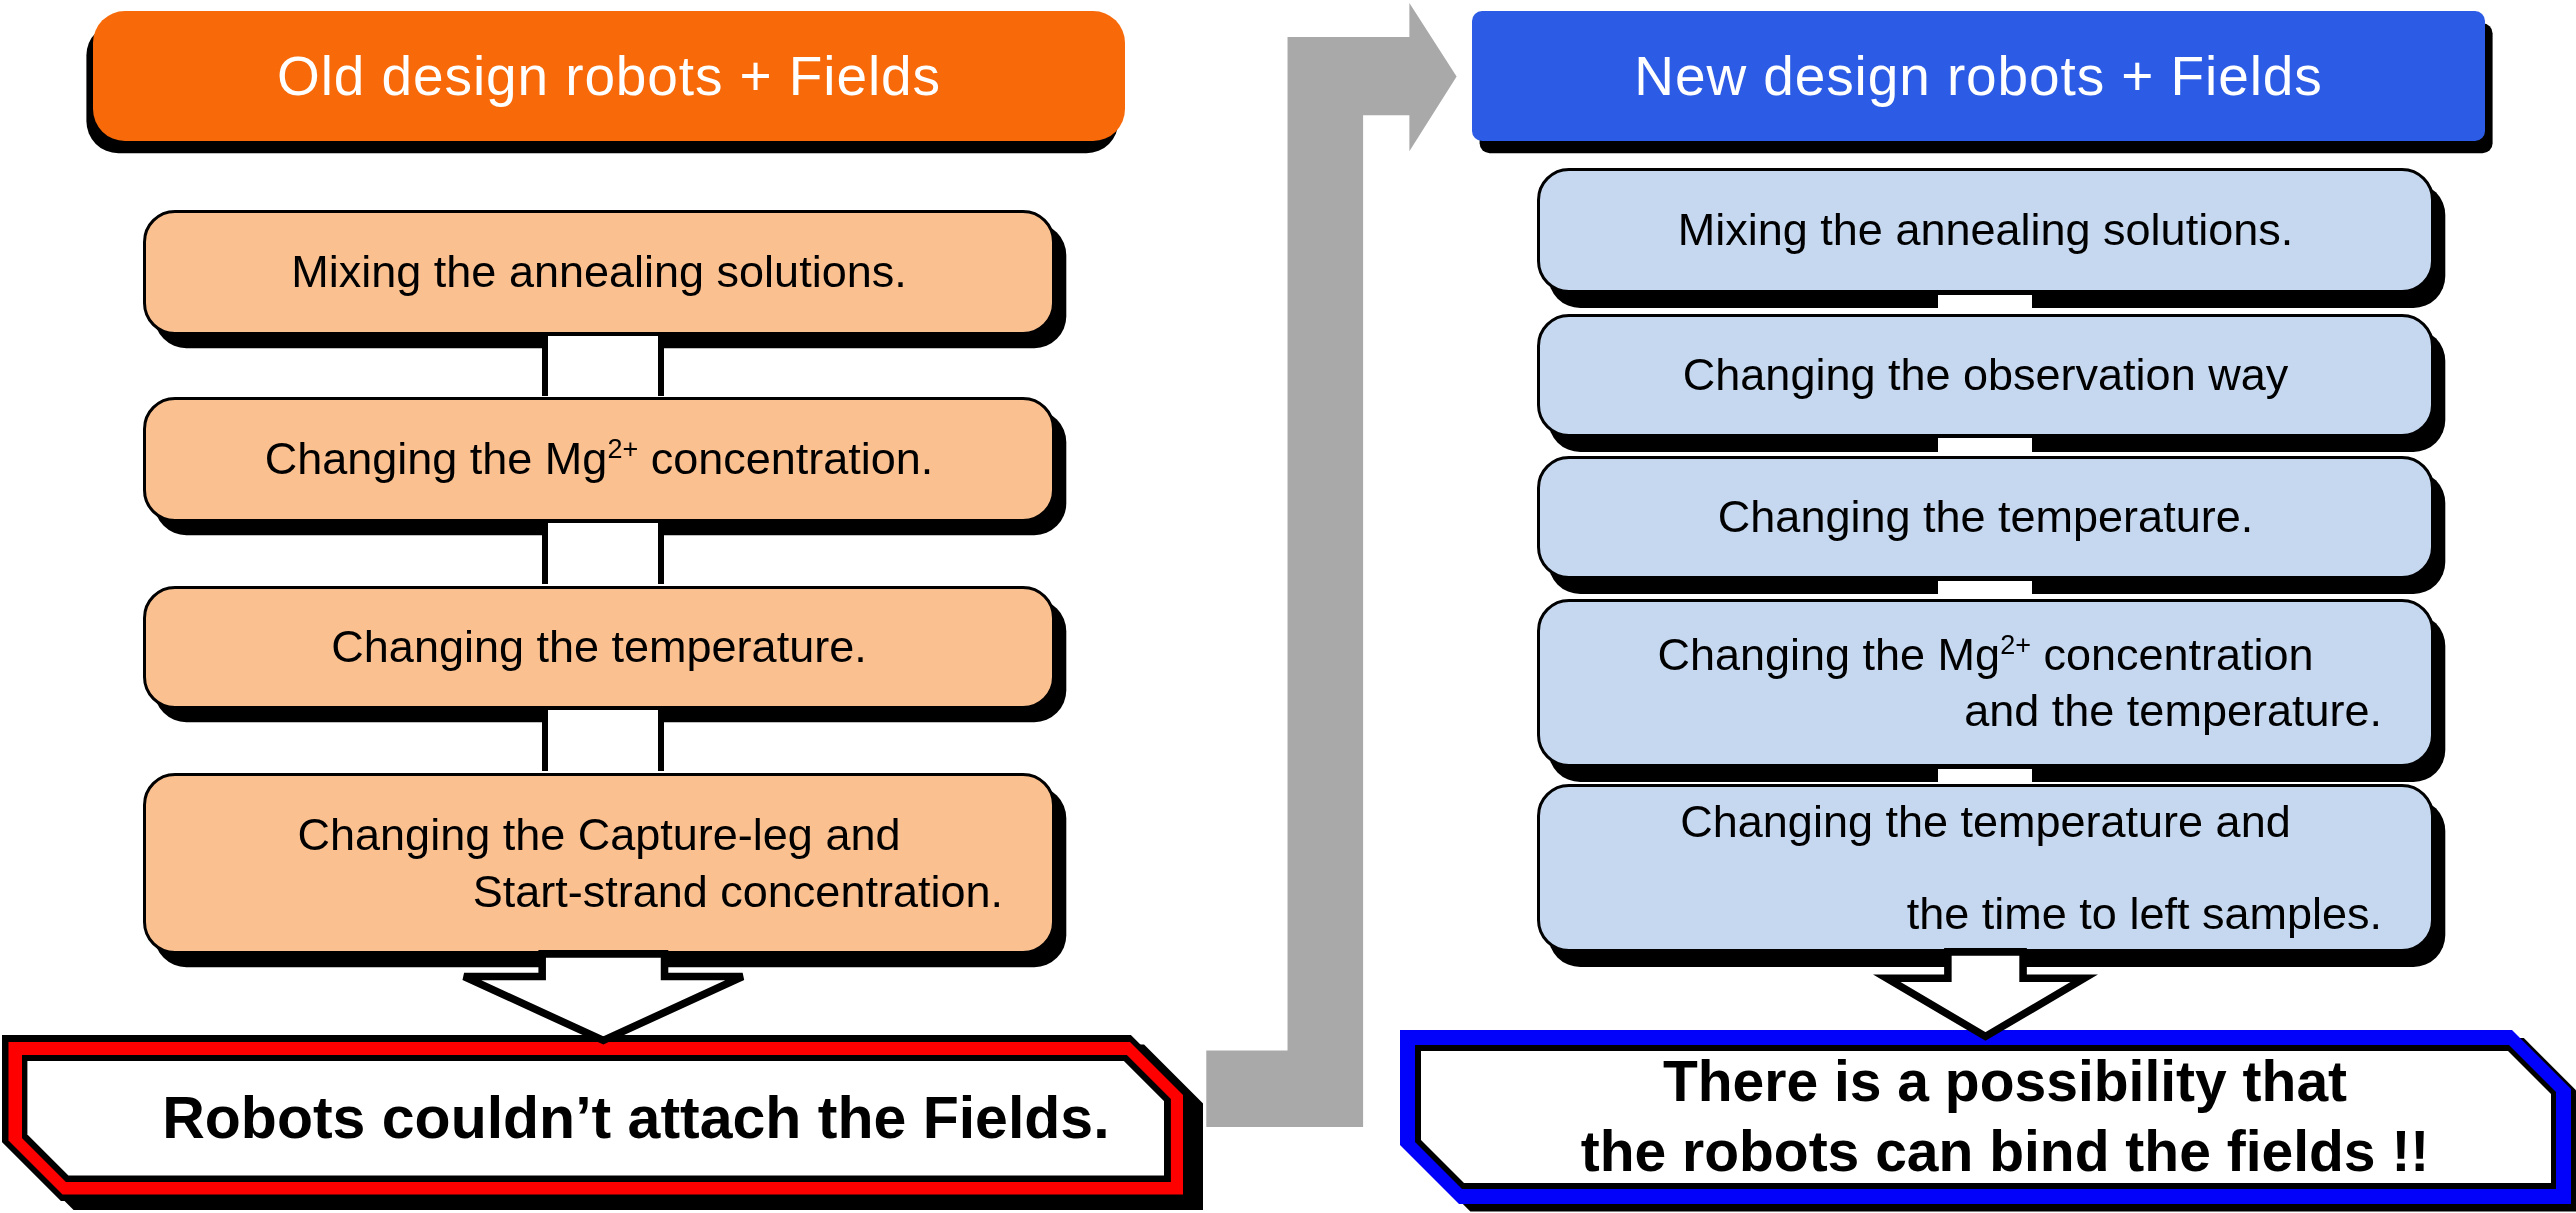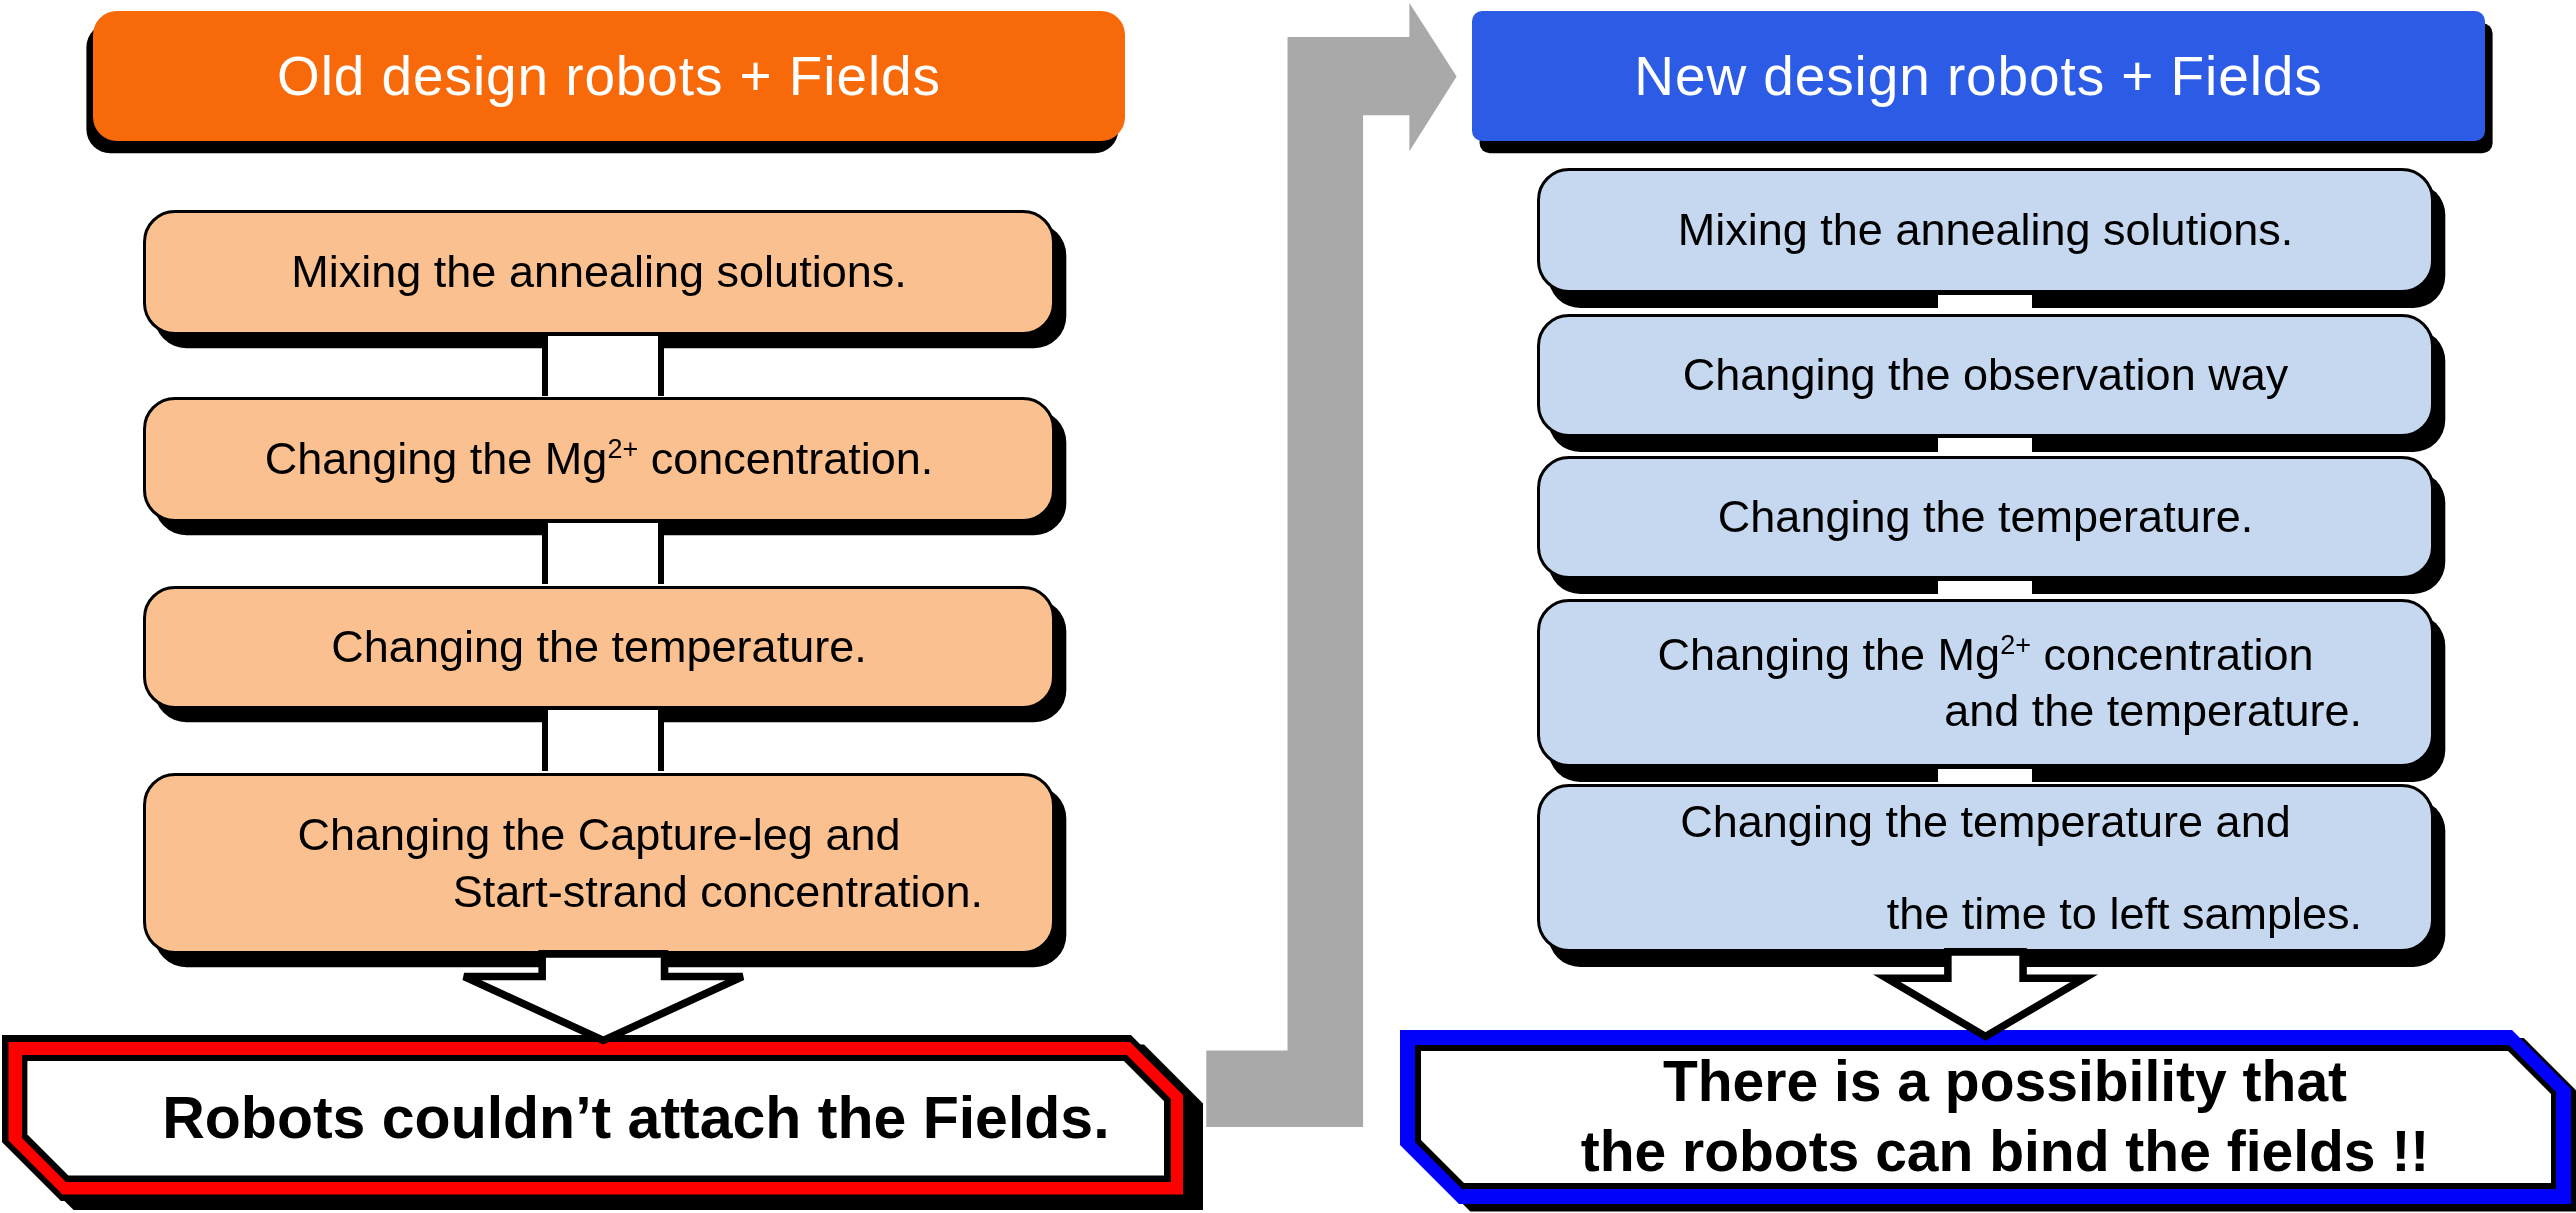--- a/index.html
+++ b/index.html
@@ -7,33 +7,33 @@
     position:relative;width:2576px;height:1214px;background:#fff;overflow:hidden;
     font-family:"Liberation Sans","DejaVu Sans",sans-serif;color:#000;
   }
   svg{position:absolute;left:0;top:0;}
 
   
   .hdr{
     position:absolute;display:flex;align-items:center;justify-content:center;
     border-radius:32px;color:#fff;font-size:55px;letter-spacing:0.9px;
   }
-  .hdr-left{left:93px;top:11.3px;width:1032px;height:130px;background:var(--orange,#f76909);box-shadow:-6.6px 12.3px 0 #000;border-radius:24px;}
+  .hdr-left{left:93px;top:11.3px;width:1032px;height:130px;background:var(--orange,#f76909);box-shadow:-6.6px 12.3px 0 #000;}
   .hdr-right{left:1472px;top:11.3px;width:1013px;height:130px;background:var(--blue,#2c5ce5);box-shadow:7.6px 12.3px 0 #000;border-radius:10px;}
 
   
   .step{
     position:absolute;box-sizing:border-box;border:3.8px solid #000;border-radius:32px;
     display:flex;flex-direction:column;align-items:center;justify-content:center;
     font-size:45px;z-index:2;text-align:center;line-height:1.25;
   }
   .step-left{left:143px;width:912px;background:var(--light-orange,#fac090);box-shadow:11.3px 13.2px 0 #000;}
   .step-right{left:1537px;width:897px;background:var(--light-blue,#c5d8f0);box-shadow:11.3px 15px 0 #000;}
   .step .l1{width:100%;text-align:center;}
-  .step .l2{width:100%;text-align:right;padding-right:69px;box-sizing:border-box;}
+  .step .l2{width:100%;text-align:right;padding-right:49px;box-sizing:border-box;}
   sup{font-size:60%;vertical-align:super;line-height:0;}
 
   
   .conn-left{
     position:absolute;left:542px;width:110px;background:#fff;
     border-left:6.6px solid #000;border-right:6.6px solid #000;z-index:5;
   }
   .conn-right{position:absolute;left:1938px;width:94px;background:#fff;z-index:5;}
 
   .arrowhead{z-index:5;overflow:visible;}

